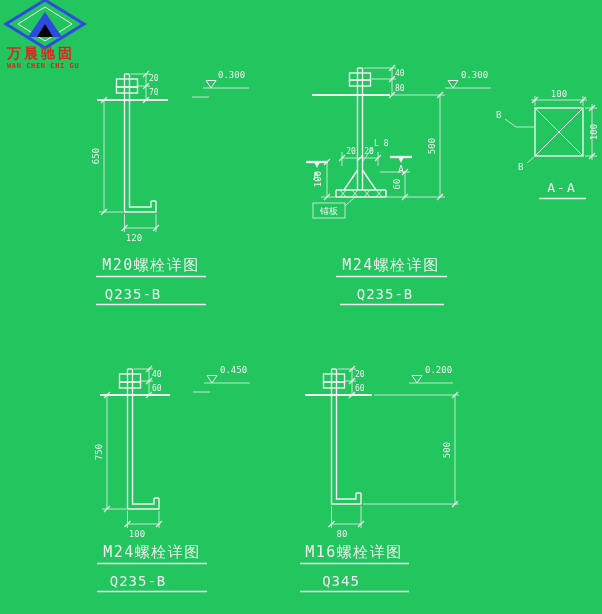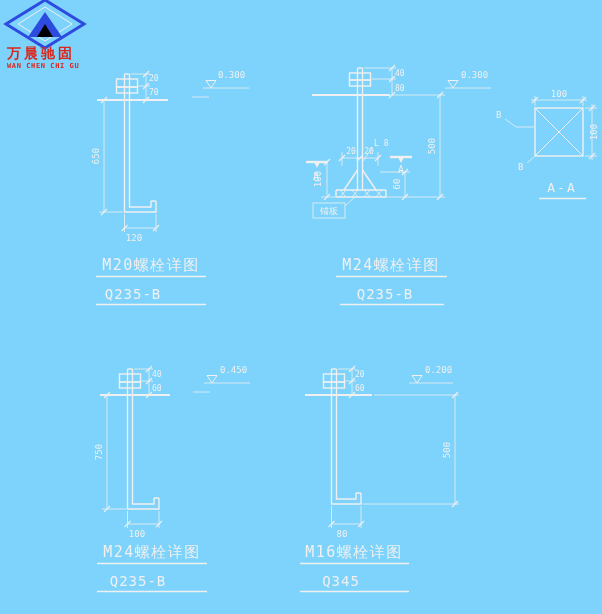--- a/index.html
+++ b/index.html
@@ -1,16 +1,16 @@
 <!DOCTYPE html>
 <html><head>
 <meta charset="utf-8">
 <style>
   html,body{margin:0;padding:0;background:#000;width:602px;height:614px;overflow:hidden}
-  .wrap{position:relative;width:602px;height:614px;background:#7dd3fc}
+  .wrap{position:relative;width:602px;height:614px;background:#22c55e}
   svg{display:block}
   .ln{stroke:#f0f0f0;stroke-width:1;fill:none}
   .obj{stroke-width:1.4}
   .gnd{stroke-width:2.2}
   .thin{stroke-width:0.8}
   .tk{stroke:#f0f0f0;stroke-width:1.1;fill:none}
   .ul{stroke:#f0f0f0;stroke-width:1.3;fill:none}
   .sec2{stroke:#f0f0f0;stroke-width:2.4;fill:none}
   .arr{fill:#f0f0f0;stroke:none}
   text{fill:#f0f0f0;font-family:"DejaVu Sans Mono","DejaVu Sans",sans-serif}

